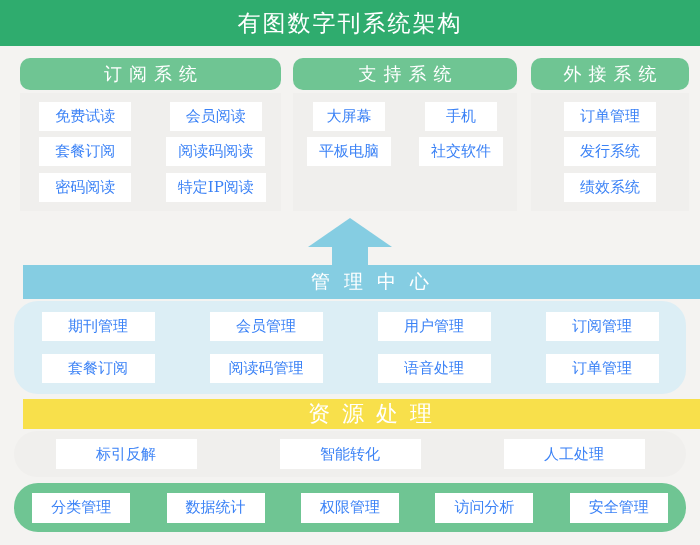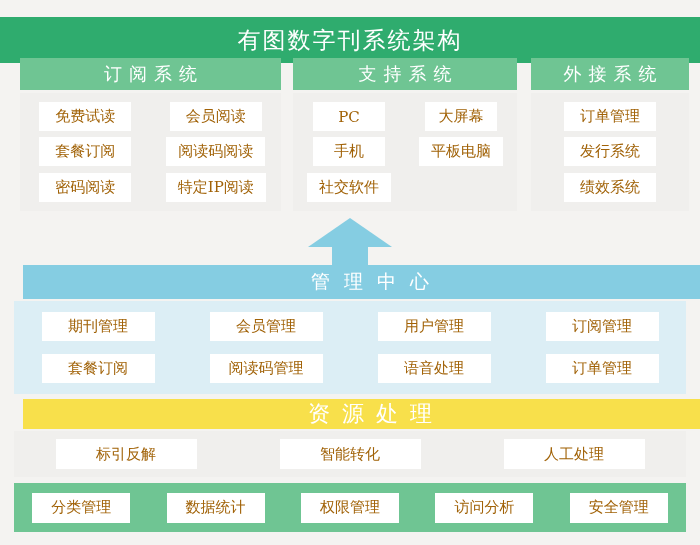--- a/index.html
+++ b/index.html
@@ -7,58 +7,58 @@
   .page {
     position:relative; width:700px; height:545px; margin:0 auto;
     background:#f4f3f1; overflow:hidden;
     font-family:"DejaVu Serif","Liberation Serif",serif; color:#333;
   }
   .title-bar {
     position:absolute; left:0; top:0; width:700px; height:46px;
     background:#2fac6e; color:#fff;
     display:flex; align-items:center; justify-content:center;
     font-family:"DejaVu Sans","Liberation Sans",sans-serif;
-    font-size:23px; font-weight:400; letter-spacing:2px;margin-top:17px;
+    font-size:23px; font-weight:400; letter-spacing:2px;
   }
   .sys { position:absolute; top:58px; }
   .sys-1 { left:20px;  width:261px; }
   .sys-2 { left:293px; width:224px; }
   .sys-3 { left:531px; width:158px; }
   .sys-header {
     height:32px; background:#6fc593; color:#fff;
     display:flex; align-items:center; justify-content:center;
     font-family:"DejaVu Sans","Liberation Sans",sans-serif;
-    font-size:18px; font-weight:300; letter-spacing:7px; text-indent:7px;
+    font-size:18px; font-weight:300; letter-spacing:7px; text-indent:7px;border-radius:10px;
   }
   .sys-body {
     margin-top:3px; height:118px; background:#f0efed;
     display:grid; align-items:center; justify-items:center; padding:6px 0;
   }
   .cols-2 { grid-template-columns:1fr 1fr; grid-template-rows:repeat(3,1fr); }
   .cols-1 { grid-template-columns:1fr;     grid-template-rows:repeat(3,1fr); }
   .box {
     background:#fff; height:29px; min-width:72px; padding:0 12px;
     display:flex; align-items:center; justify-content:center;
-    font-size:15px; color:#a16207; white-space:nowrap;
+    font-size:15px; color:#3b82f6; white-space:nowrap;
   }
   .sys-1 .box, .sys-3 .box { min-width:92px; }
   .arrow-head {
     position:absolute; left:308px; top:218px; width:0; height:0;
     border-left:42px solid transparent; border-right:42px solid transparent;
     border-bottom:29px solid #85cde2;
   }
   .arrow-stem { position:absolute; left:332px; top:246px; width:36px; height:20px; background:#85cde2; }
   .band {
     position:absolute; left:23px; width:694px; color:#fff;
     display:flex; align-items:center; justify-content:center;
     font-family:"DejaVu Sans","Liberation Sans",sans-serif; font-weight:300;
   }
   .mgmt-bar { top:265px; height:34px; background:#85cde2; font-size:19px; letter-spacing:14px; text-indent:14px; }
   .res-bar  { top:399px; height:30px; background:#f8e04b; font-size:22px; letter-spacing:12px; text-indent:12px; }
-  .body-grid { position:absolute; left:14px; width:672px; display:grid; align-items:center; justify-items:center; }
+  .body-grid { position:absolute; left:14px; width:672px; display:grid; align-items:center; justify-items:center;border-radius:24px; }
   .mgmt-body {
     top:301px; height:93px; background:#dceef5;
     grid-template-columns:repeat(4,1fr); grid-template-rows:1fr 1fr; padding:4px 0;
   }
   .mgmt-body .box { width:113px; padding:0; }
   .res-body {
     top:431px; height:46px; background:#f0efed;
     grid-template-columns:repeat(3,1fr); grid-template-rows:1fr;
   }
   .res-body .box { width:141px; height:30px; padding:0; }
@@ -85,21 +85,20 @@
       <div class="box">套餐订阅</div>
       <div class="box">阅读码阅读</div>
       <div class="box">密码阅读</div>
       <div class="box">特定IP阅读</div>
     </div>
   </section>
 
   <section class="sys sys-2">
     <div class="sys-header">支持系统</div>
     <div class="sys-body cols-2">
-      <div class="box">PC</div>
       <div class="box">大屏幕</div>
       <div class="box">手机</div>
       <div class="box">平板电脑</div>
       <div class="box">社交软件</div>
     </div>
   </section>
 
   <section class="sys sys-3">
     <div class="sys-header">外接系统</div>
     <div class="sys-body cols-1">

